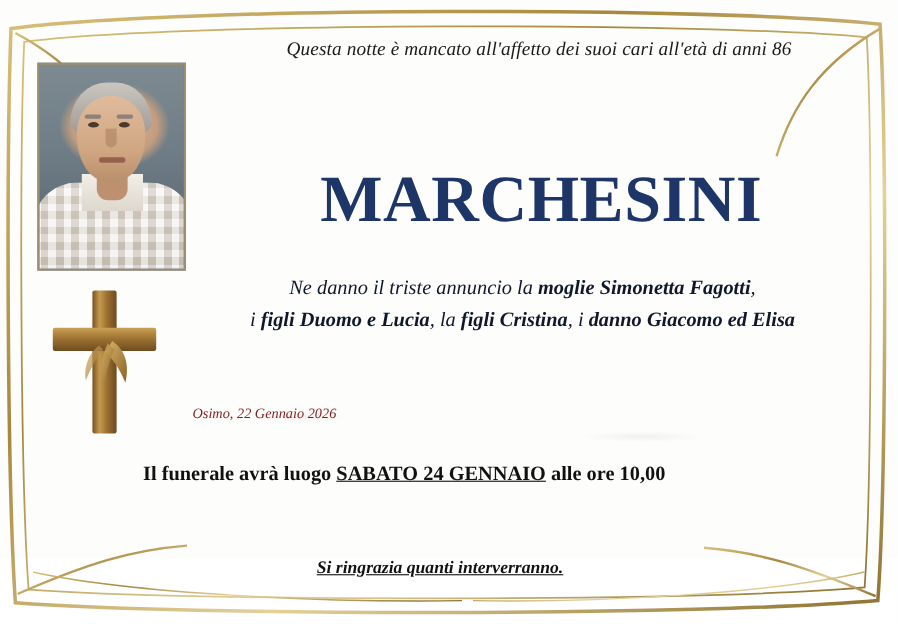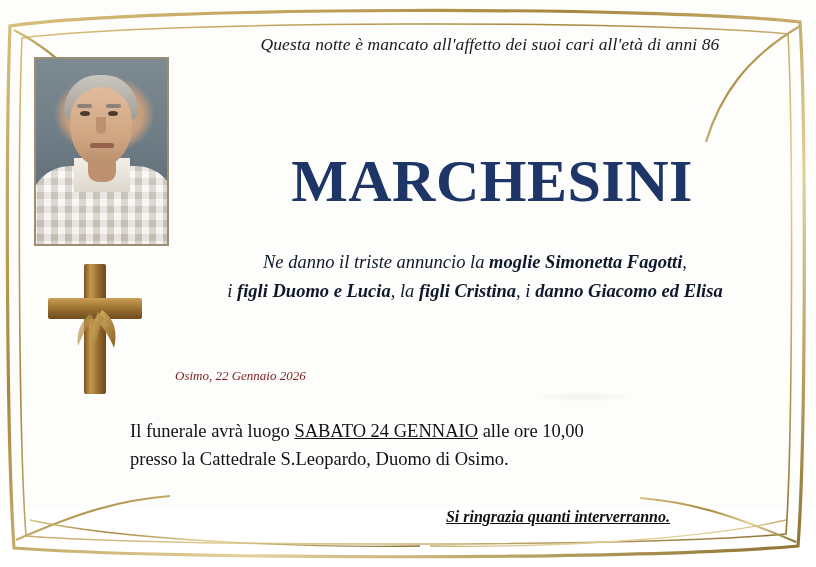--- a/index.html
+++ b/index.html
@@ -186,30 +186,30 @@
   }
 
   .funeral {
     position: absolute;
     left: 130px;
     top: 417px;
     width: 660px;
     font-size: 18.5px;
     color: #111;
     line-height: 1.52;
-    font-weight: normal;
+    font-weight: bold;
   }
   .funeral .u { text-decoration: underline; }
 
   .thanks {
     position: absolute;
     left: 130px;
     top: 508px;
     width: 540px;
-    text-align: right;
+    text-align: center;
     font-size: 16px;
     font-style: italic;
     font-weight: bold;
     color: #111;
     text-decoration: underline;
   }
 
   
   .watermark {
     position: absolute;
@@ -309,18 +309,17 @@
   </div>
 
   <div class="place-date">Osimo, 22 Gennaio 2026</div>
 
   <div class="watermark"></div>
 
   <div class="funeral">
     <div>
       <span>Il funerale avrà luogo </span><span class="u">SABATO 24 GENNAIO</span><span> alle ore 10,00</span>
     </div>
-    <div>presso la Cattedrale S.Leopardo, Duomo di Osimo.</div>
   </div>
 
   <div class="thanks">Si ringrazia quanti interverranno.</div>
 
 </div>
 
 </body></html>

